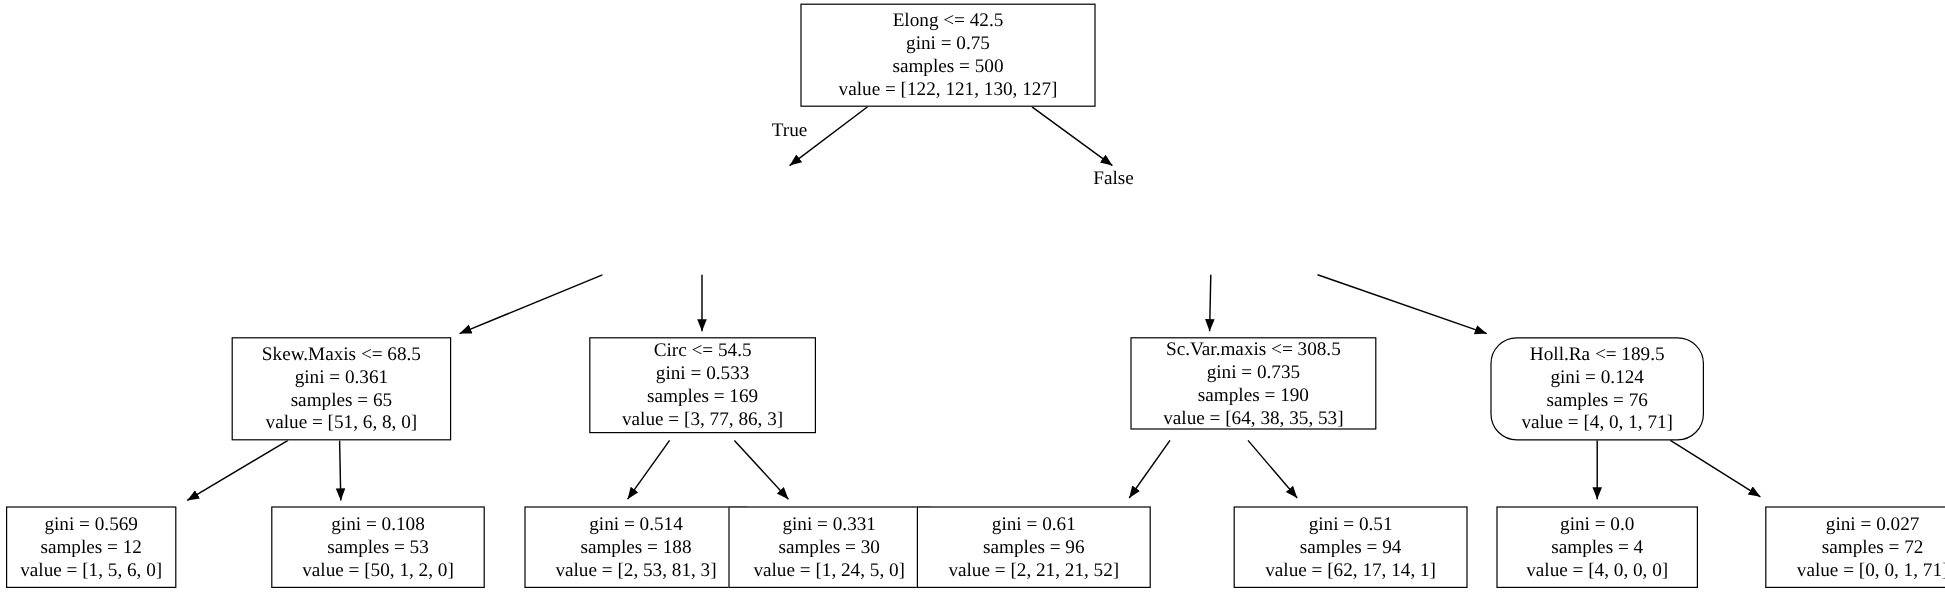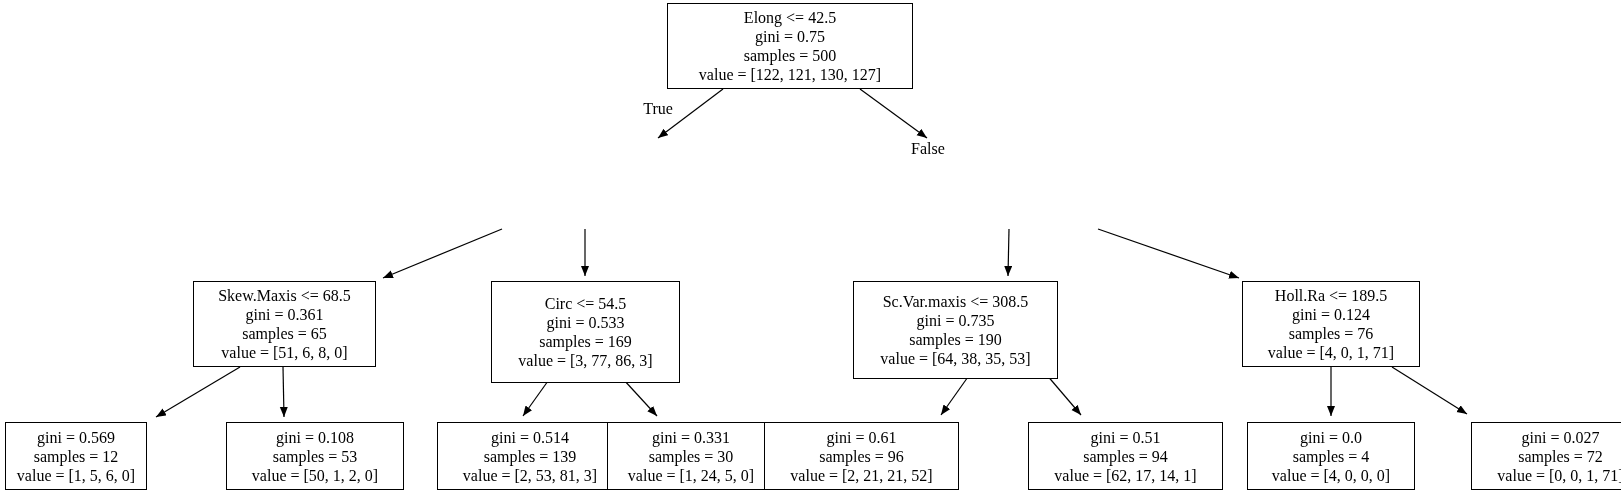--- a/index.html
+++ b/index.html
@@ -86,56 +86,56 @@
 
 
 
   <div class="node" style="left:193px; top:281px; width:183px; height:86px;">
     <div>Skew.Maxis &lt;= 68.5</div>
     <div>gini = 0.361</div>
     <div>samples = 65</div>
     <div>value = [51, 6, 8, 0]</div>
   </div>
 
-  <div class="node" style="left:491px; top:281px; width:189px; height:102px;">
+  <div class="node" style="left:491px; top:281px; width:189px; height:80px;">
     <div>Circ &lt;= 54.5</div>
     <div>gini = 0.533</div>
     <div>samples = 169</div>
     <div>value = [3, 77, 86, 3]</div>
   </div>
 
-  <div class="node" style="left:853px; top:281px; width:205px; height:98px;">
+  <div class="node" style="left:942px; top:281px; width:205px; height:77px;">
     <div>Sc.Var.maxis &lt;= 308.5</div>
     <div>gini = 0.735</div>
     <div>samples = 190</div>
     <div>value = [64, 38, 35, 53]</div>
   </div>
 
-  <div class="node" style="left:1242px; top:281px; width:178px; height:86px;">
+  <div class="node" style="left:1242px; top:281px; width:178px; height:86px;border-radius:22px;">
     <div>Holl.Ra &lt;= 189.5</div>
     <div>gini = 0.124</div>
     <div>samples = 76</div>
     <div>value = [4, 0, 1, 71]</div>
   </div>
 
   <div class="node" style="left:5px; top:422px; width:142px; height:68px;">
     <div>gini = 0.569</div>
     <div>samples = 12</div>
     <div>value = [1, 5, 6, 0]</div>
   </div>
 
   <div class="node" style="left:195px; top:422px; width:178px; height:68px;margin-left:31px;">
     <div>gini = 0.108</div>
     <div>samples = 53</div>
     <div>value = [50, 1, 2, 0]</div>
   </div>
 
   <div class="node" style="left:397px; top:422px; width:186px; height:68px;margin-left:40px;">
     <div>gini = 0.514</div>
-    <div>samples = 139</div>
+    <div>samples = 188</div>
     <div>value = [2, 53, 81, 3]</div>
   </div>
 
   <div class="node" style="left:607px; top:422px; width:168px; height:68px;">
     <div>gini = 0.331</div>
     <div>samples = 30</div>
     <div>value = [1, 24, 5, 0]</div>
   </div>
 
   <div class="node" style="left:764px; top:422px; width:195px; height:68px;">

